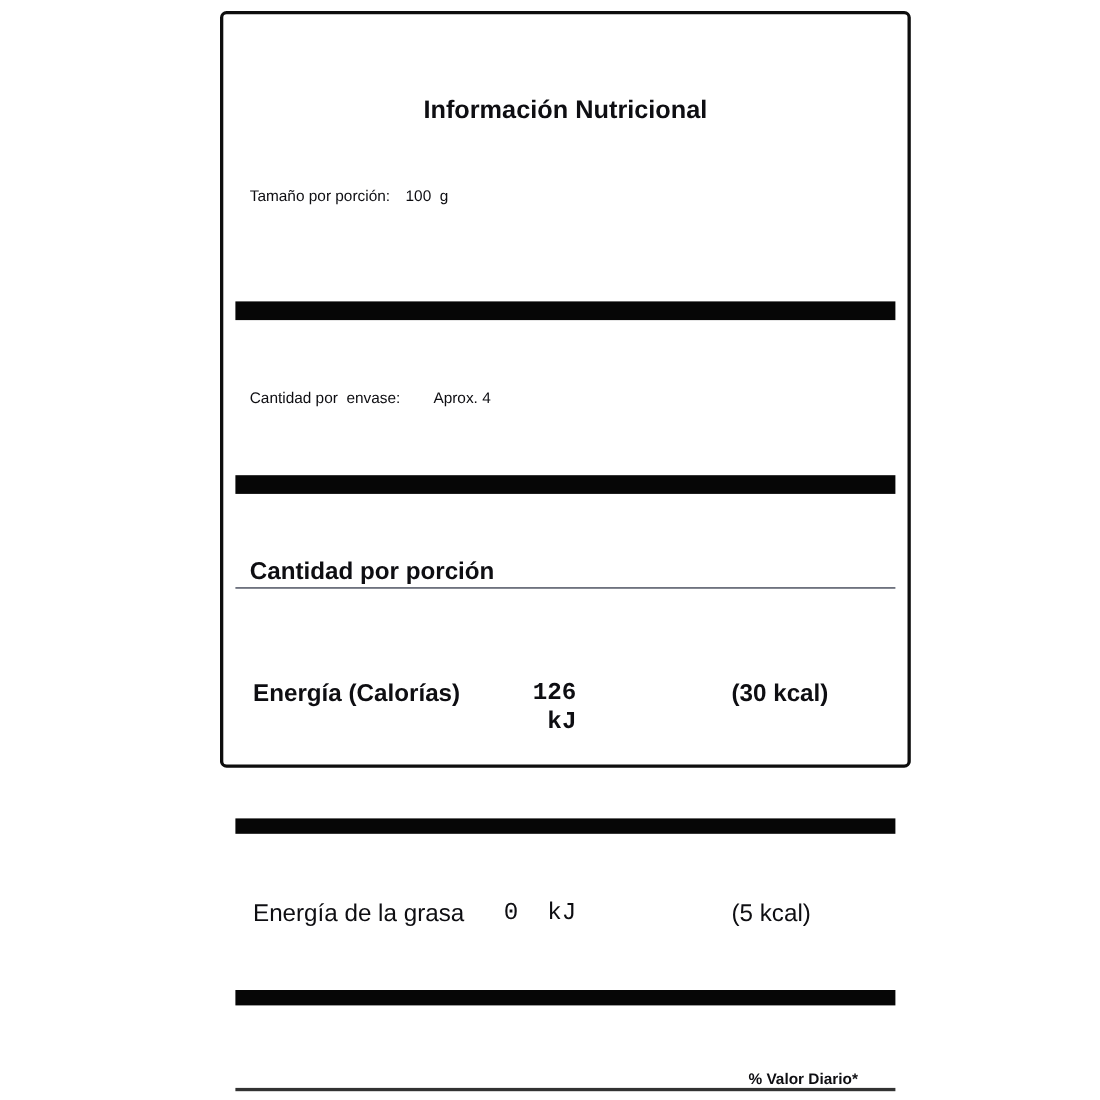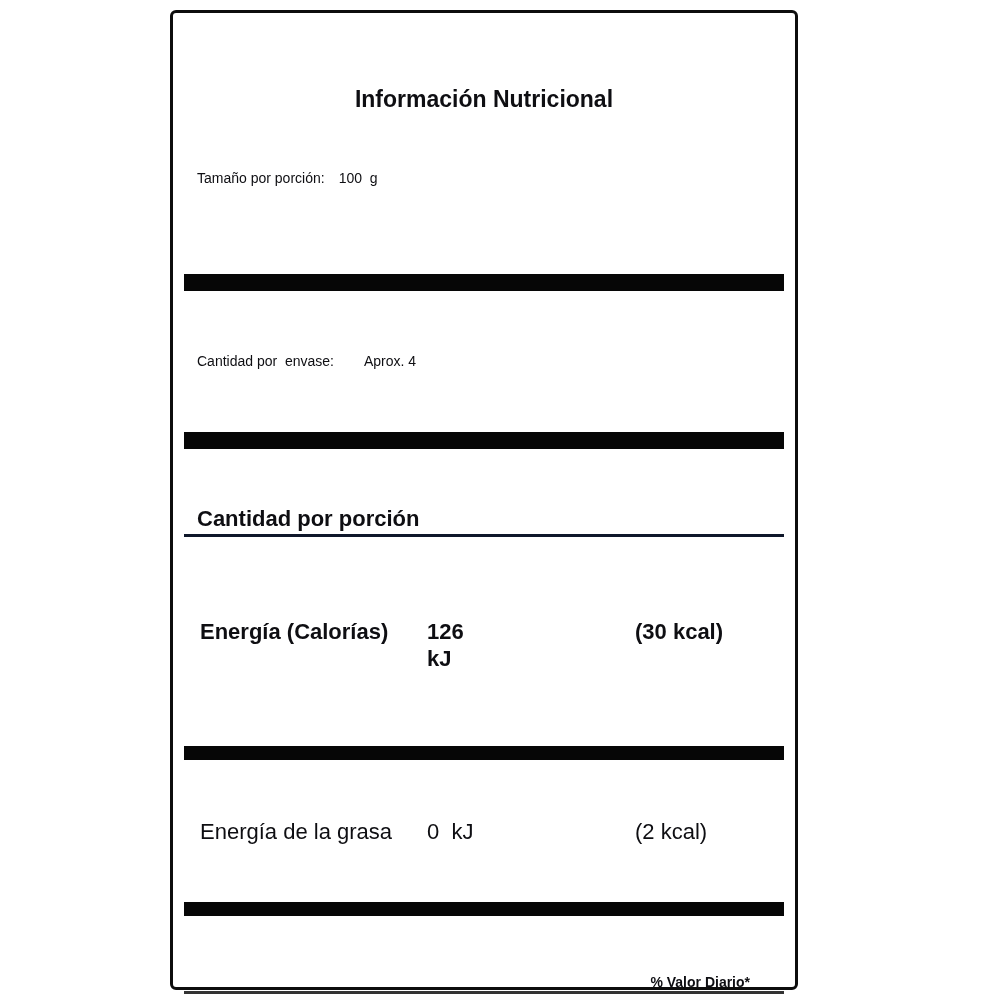--- a/index.html
+++ b/index.html
@@ -13,24 +13,24 @@
   }
   #canvas {
     position: relative;
     width: 1000px;
     height: 1000px;
     background: #ffffff;
     overflow: hidden;
   }
   .label-box {
     position: absolute;
-    left: 170px;
+    left: 200px;
     top: 10px;
     width: 628px;
-    height: 980px;
+    height: 688px;
     border: 3px solid #0d0d0d;
     border-radius: 6px;
     background: #ffffff;
     box-sizing: border-box;
   }
   .inner {
     margin: 0 11px;
     white-space: pre-wrap;
   }
   .title {
@@ -55,30 +55,30 @@
   .bar2 { margin-top: 4px; }
   .gap-sm { display: inline-block; width: 14px; }
   .gap-md { display: inline-block; width: 30px; }
   .cantidad {
     margin-top: 4px;
     font-size: 22px;
     font-weight: bold;
     line-height: 24px;
     padding-left: 13px;
     padding-bottom: 3px;
-    border-bottom: 3px solid #0f172a;
+    border-bottom: 1px solid #0f172a;
   }
   .energy-row {
     display: grid;
     grid-template-columns: 227px 67px auto;
     padding-left: 16px;
     font-size: 22px;
     line-height: 27px;
   }
-  .energy-row .kj { text-align: left; }
+  .energy-row .kj { text-align: right; font-family: Liberation Mono, monospace; }
   .energy-row .kcal { padding-left: 141px; }
   .energy-1 { margin-top: 27px; font-weight: bold; }
   .bar3 { margin-top: 20px; height: 14px; }
   .energy-2 { margin-top: 5px; line-height: 25px; }
   .bar4 { margin-top: 4px; height: 14px; }
   .dv-header {
     margin-top: 3px;
     text-align: right;
     font-size: 14px;
     font-weight: bold;
@@ -110,21 +110,21 @@
         <span class="name">Energía (Calorías)</span>
         <span class="kj">126  kJ</span>
         <span class="kcal">(30 kcal)</span>
       </div>
 
       <div class="bar bar3"></div>
 
       <div class="energy-row energy-2">
         <span class="name">Energía de la grasa</span>
         <span class="kj">0  kJ</span>
-        <span class="kcal">(2 kcal)</span>
+        <span class="kcal">(5 kcal)</span>
       </div>
 
       <div class="bar bar4"></div>
 
       <div class="dv-header">% Valor Diario*</div>
 
       
       
       
       

